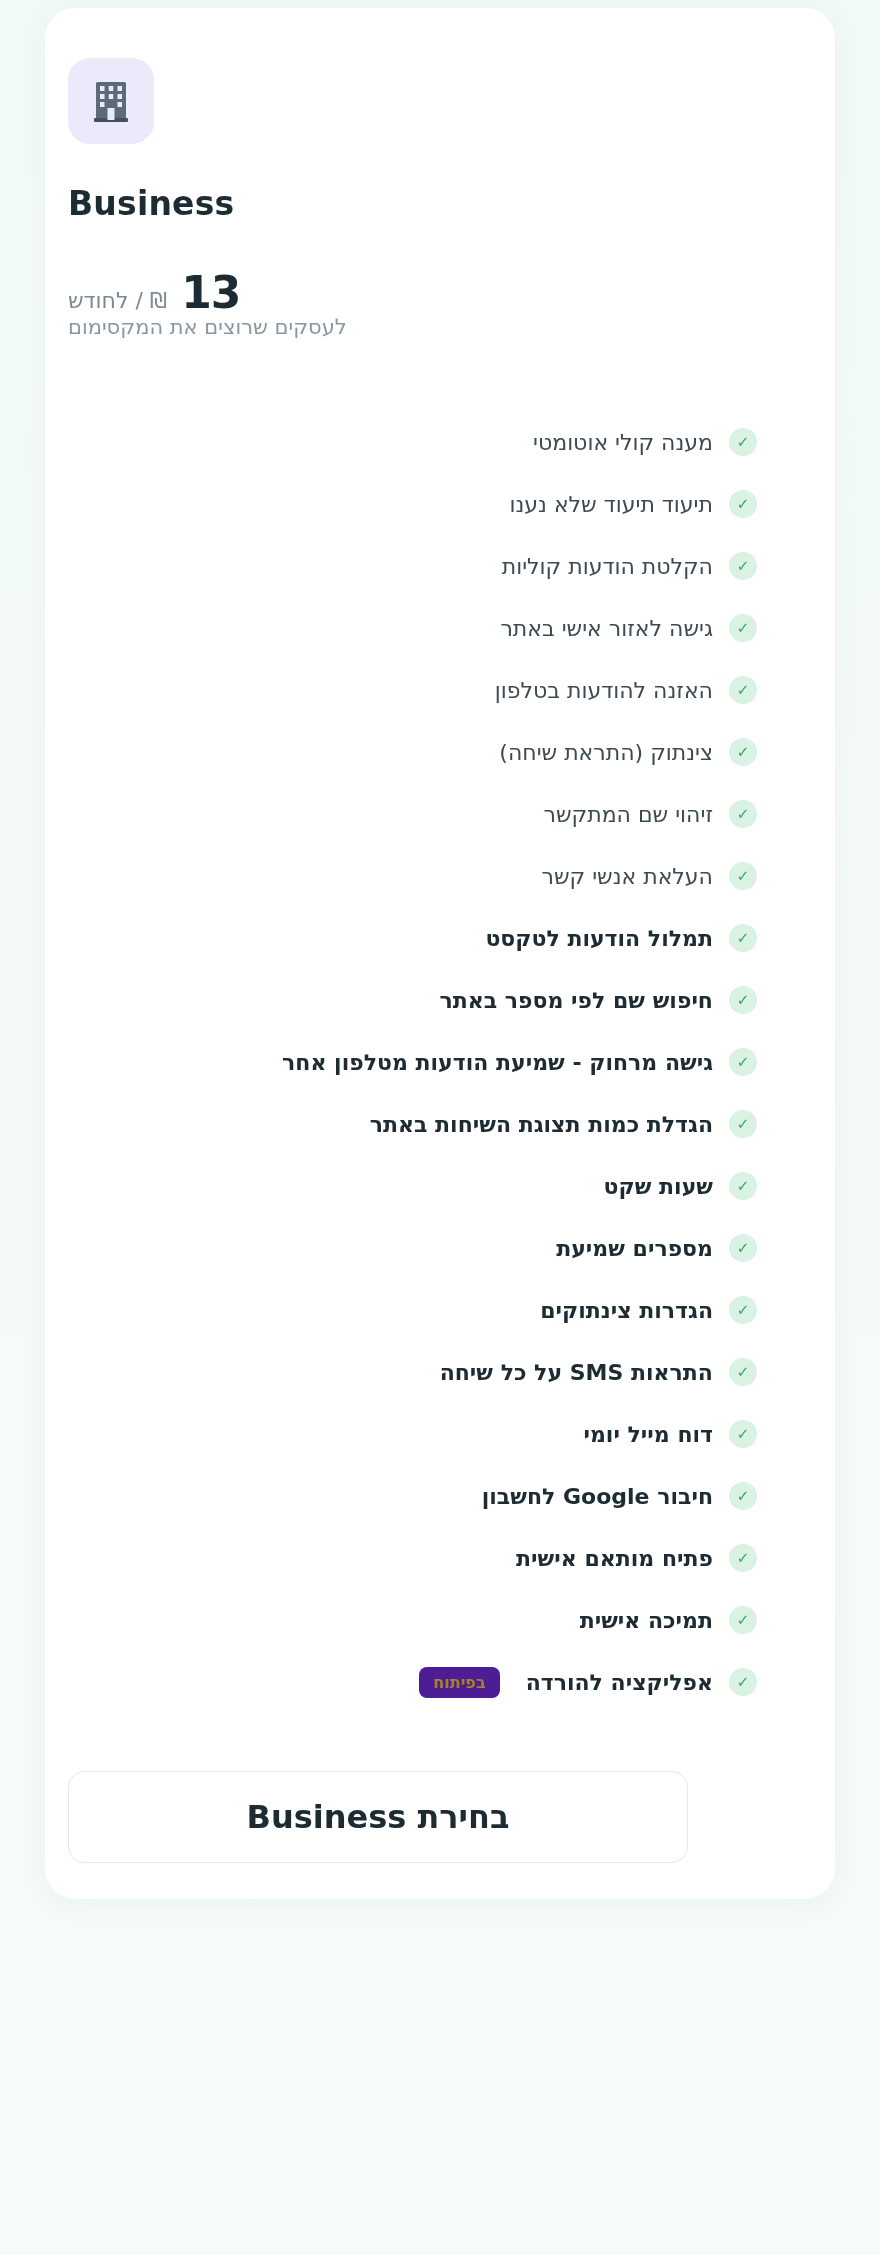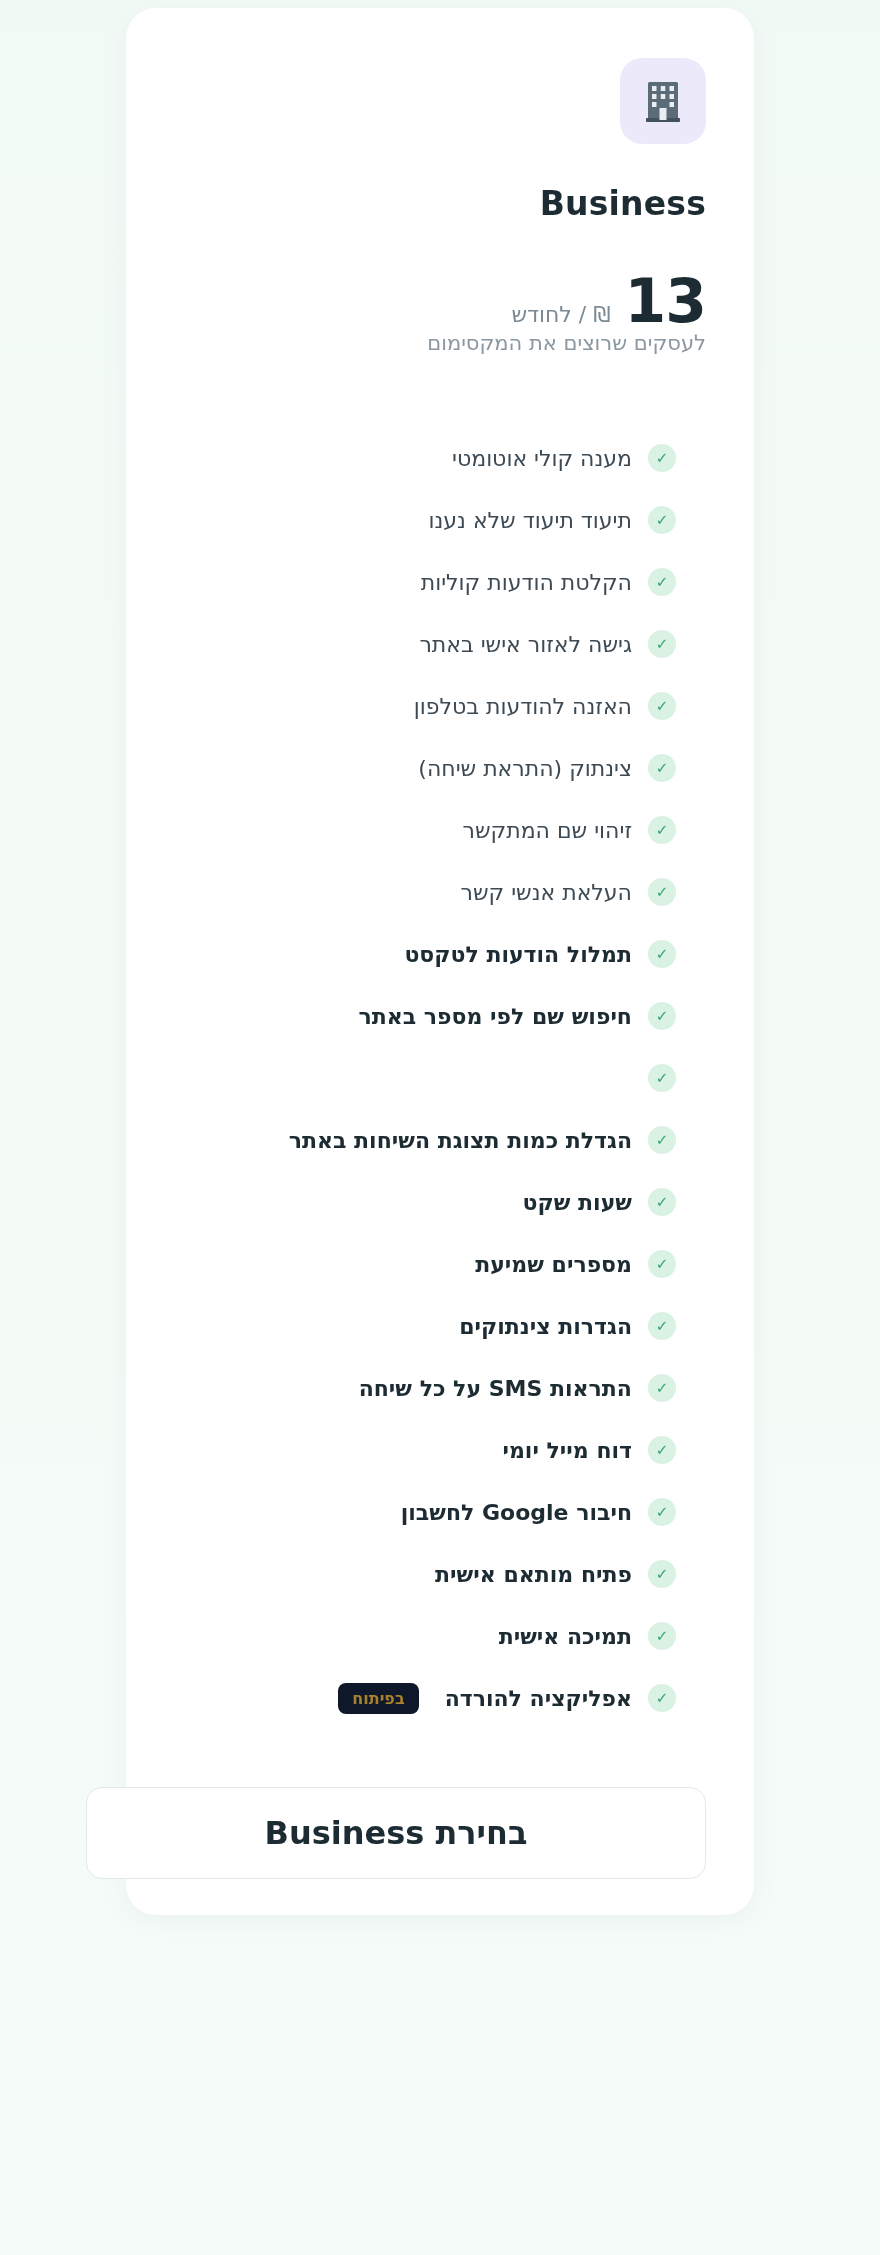--- a/index.html
+++ b/index.html
@@ -16,30 +16,30 @@
   }
 
   .page-bg {
     position: absolute;
     inset: 0;
     background: linear-gradient(180deg, #f2faf6 0%, #f4fbf7 40%, #f5fbf8 100%);
   }
 
   .card {
     position: relative;
-    width: 628px;
+    width: 790px;
     margin-top: 8px;
     margin-bottom: 8px;
     background: #ffffff;
     border-radius: 30px;
     box-shadow: 0 4px 24px rgba(120, 140, 130, 0.08);
     padding: 44px 48px 36px 23px;
     display: flex;
     flex-direction: column;
-    align-items: flex-start;
+    align-items: flex-end;
   }
 
   .plan-icon-wrap {
     width: 86px;
     height: 86px;
     border-radius: 22px;
     background: #ece9fb;
     display: flex;
     align-items: center;
     justify-content: center;
@@ -57,21 +57,21 @@
 
   .price-row {
     margin-top: 48px;
     display: flex;
     align-items: baseline;
     justify-content: center;
     gap: 14px;
     direction: rtl;
   }
   .price-amount {
-    font-size: 60px;
+    font-size: 44px;
     font-weight: bold;
     color: #1d2b33;
     line-height: 1;
     letter-spacing: -1px;
   }
   .price-period {
     font-size: 22px;
     color: #7b8a94;
     font-weight: normal;
   }
@@ -119,21 +119,21 @@
     white-space: nowrap;
   }
   .feature.bold .feature-label {
     font-weight: bold;
     color: #1d2b33;
   }
   .badge {
     display: inline-flex;
     align-items: center;
     justify-content: center;
-    background: #0f172a;
+    background: #4c1d95;
     color: #a8822a;
     font-size: 16px;
     font-weight: bold;
     border-radius: 8px;
     padding: 6px 14px;
     margin-right: 10px;
     white-space: nowrap;
   }
 
   .cta {
@@ -225,20 +225,21 @@
       <div class="feature bold">
         <span class="check">✓</span>
         <span class="feature-label">תמלול הודעות לטקסט</span>
       </div>
       <div class="feature bold">
         <span class="check">✓</span>
         <span class="feature-label">חיפוש שם לפי מספר באתר</span>
       </div>
       <div class="feature bold">
         <span class="check">✓</span>
+        <span class="feature-label">גישה מרחוק - שמיעת הודעות מטלפון אחר</span>
       </div>
       <div class="feature bold">
         <span class="check">✓</span>
         <span class="feature-label">הגדלת כמות תצוגת השיחות באתר</span>
       </div>
       <div class="feature bold">
         <span class="check">✓</span>
         <span class="feature-label">שעות שקט</span>
       </div>
       <div class="feature bold">

